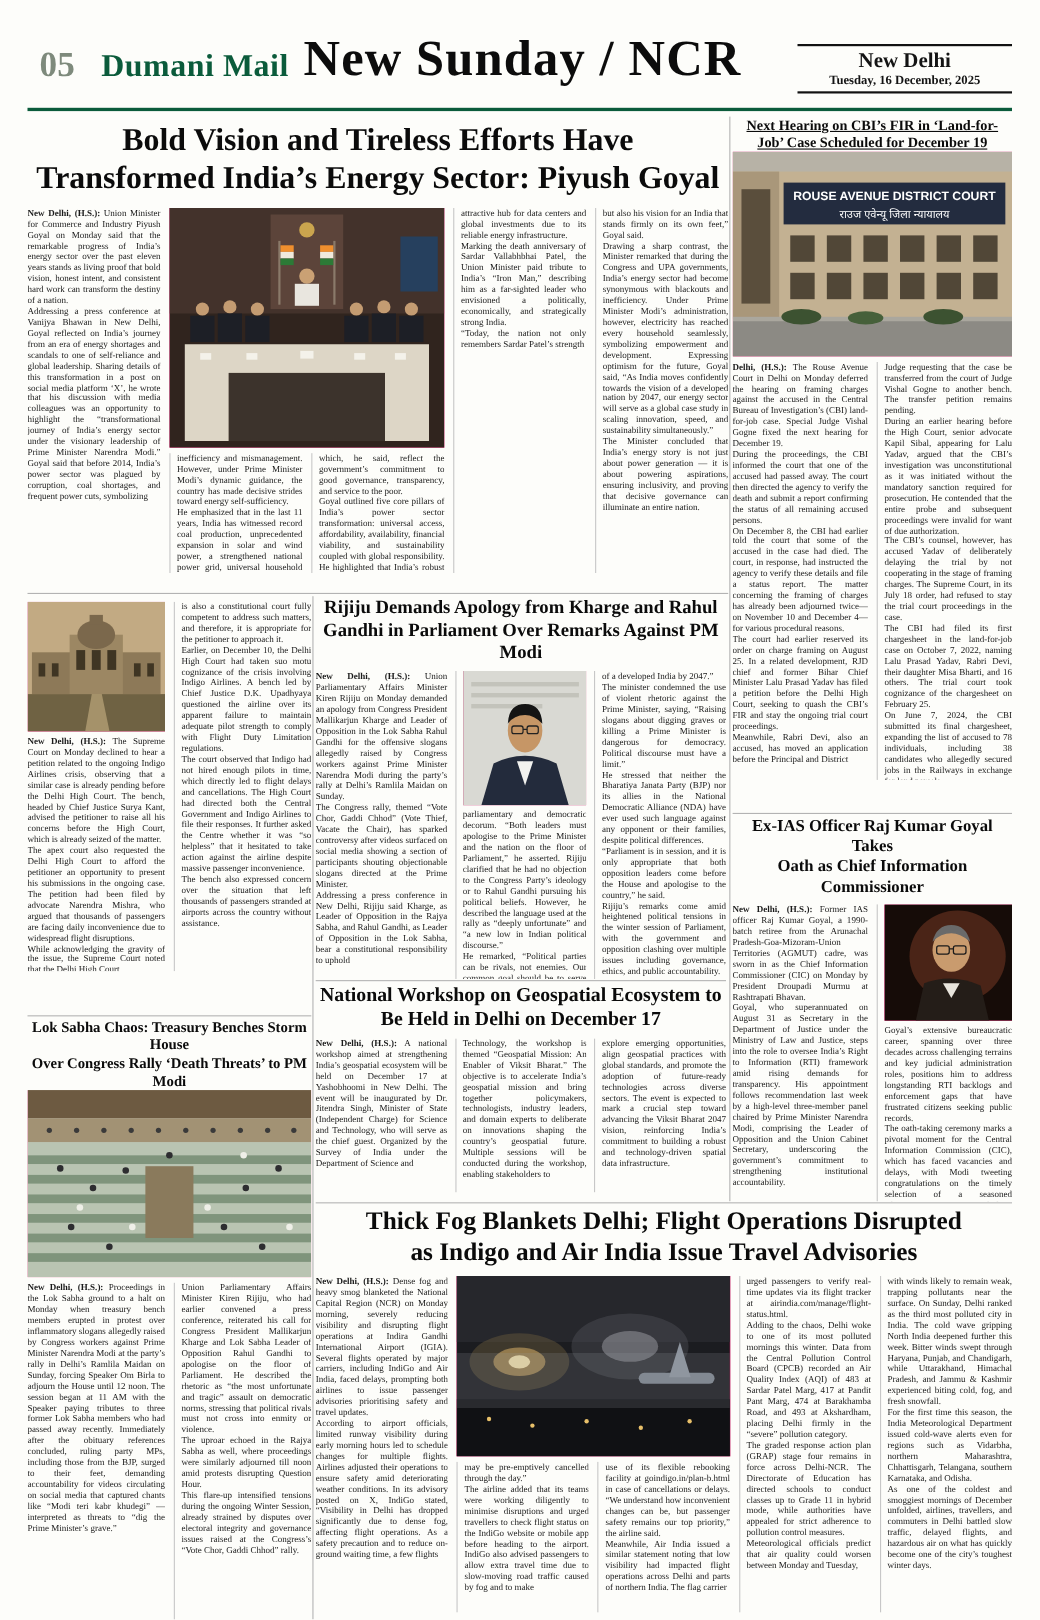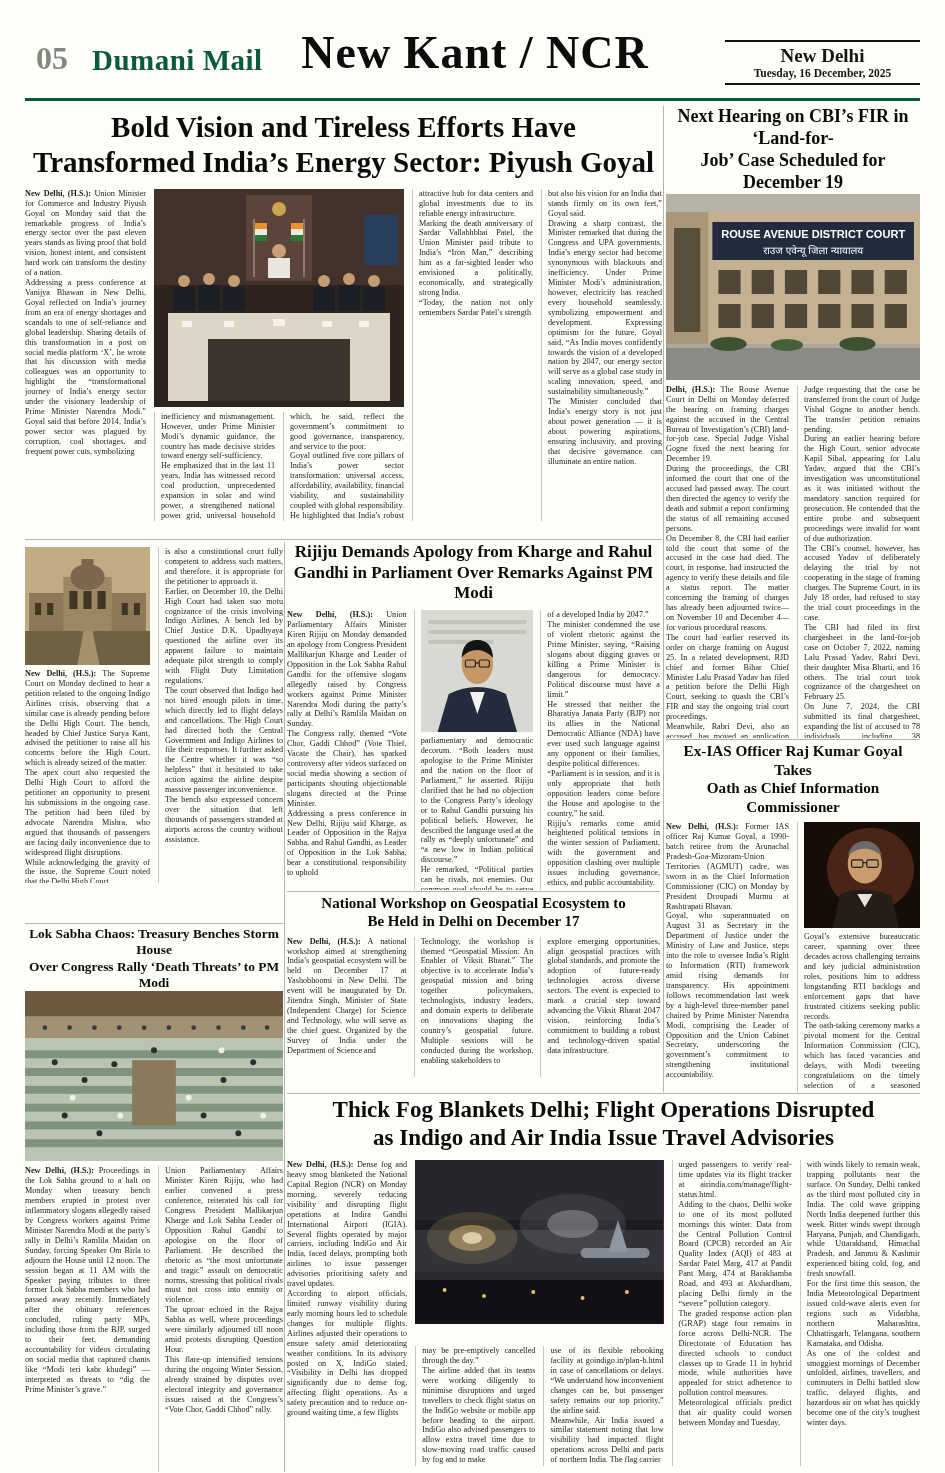--- a/index.html
+++ b/index.html
@@ -24,21 +24,21 @@
   .rule-h{position:absolute;height:1px;background:#b3b3b3;}
   .rule-v{position:absolute;width:1px;background:#b3b3b3;}
   
   .art-energy{left:25px;top:106px;width:637px;height:432px;}
   .h-main{font-size:29px;margin-top:4px;}
   .en-body{margin-top:8px;display:grid;grid-template-columns:repeat(5,1fr);grid-template-rows:218px 1fr;gap:5px 8px;height:332px;overflow:hidden;}
   .en-c1{grid-area:1/1/3/2;}.en-photo{grid-area:1/2/2/4;height:100%;}
   .en-c2{grid-area:2/2/3/3;}.en-c3{grid-area:2/3/3/4;}.en-c4{grid-area:1/4/3/5;}.en-c5{grid-area:1/5/3/6;}
   
   .art-cbi{left:666px;top:106px;width:254px;height:632px;}
-  .h-cbi{font-size:18px;}
+  .h-cbi{font-size:13px;text-decoration:underline;}
   .cbi-photo{margin-top:5px;height:186px;}
   .cbi-cols{margin-top:5px;display:grid;grid-template-columns:1fr 1fr;gap:8px;height:380px;overflow:hidden;}
   
   .art-supreme{left:25px;top:542px;width:258px;height:380px;}
   .h-sup{font-size:13.6px;}
   .sup-body{margin-top:5px;display:grid;grid-template-columns:1fr 1fr;gap:8px;height:336px;overflow:hidden;}
   .sup-left{display:flex;flex-direction:column;gap:4px;overflow:hidden;}
   .sup-photo{height:118px;flex:none;}
   .sup-left .body-text{flex:1;}
   
@@ -50,43 +50,43 @@
   .rij-mid .body-text{flex:1;}
   
   .art-cic{left:666px;top:742px;width:254px;height:350px;}
   .h-cic{font-size:15.2px;}
   .cic-body{margin-top:6px;display:grid;grid-template-columns:1fr 1fr;gap:8px;height:294px;overflow:hidden;}
   .cic-right{display:flex;flex-direction:column;gap:4px;overflow:hidden;}
   .cic-photo{height:106px;flex:none;}
   .cic-right .body-text{flex:1;}
   
   .art-geo{left:287px;top:894px;width:373px;height:198px;}
-  .h-geo{font-size:15px;}
+  .h-geo{font-size:18px;}
   .geo-body{margin-top:6px;display:grid;grid-template-columns:repeat(3,1fr);gap:7px;height:140px;overflow:hidden;}
   
   .art-lok{left:25px;top:926px;width:258px;height:546px;}
   .h-lok{font-size:13.4px;}
   .lok-photo{margin-top:5px;height:170px;}
   .lok-cols{margin-top:5px;display:grid;grid-template-columns:1fr 1fr;gap:8px;height:322px;overflow:hidden;}
   
   .art-fog{left:287px;top:1096px;width:633px;height:376px;}
   .h-fog{font-size:23px;}
-  .fog-body{margin-top:8px;display:grid;grid-template-columns:repeat(5,1fr);grid-template-rows:164px 1fr;gap:22px 8px;height:306px;overflow:hidden;}
+  .fog-body{margin-top:8px;display:grid;grid-template-columns:repeat(5,1fr);grid-template-rows:164px 1fr;gap:5px 8px;height:306px;overflow:hidden;}
   .fg-c1{grid-area:1/1/3/2;}.fog-photo{grid-area:1/2/2/4;height:100%;}
   .fg-c2{grid-area:2/2/3/3;}.fg-c3{grid-area:2/3/3/4;}.fg-c4{grid-area:1/4/3/5;}.fg-c5{grid-area:1/5/3/6;}
   .sign-text{font-family:"Liberation Sans","DejaVu Sans",sans-serif;}
 </style>
 </head>
 <body>
 
 <div class="page">
 
   <div class="pgnum">05</div>
   <div class="masthead">Dumani Mail</div>
-  <div class="section-title">New Kant / NCR</div>
+  <div class="section-title">New Sunday / NCR</div>
   <div class="datebox">
     <div class="city">New Delhi</div>
     <div class="date">Tuesday, 16 December, 2025</div>
   </div>
   <div class="hdr-rule"></div>
 
   <section class="art art-energy">
     <h1 class="hl h-main"><span>Bold Vision and Tireless Efforts Have</span><br><span>Transformed India’s Energy Sector: Piyush Goyal</span></h1>
     <div class="en-body">
       <div class="body-text en-c1"><b class="dl">New Delhi, (H.S.):</b> <span>Union Minister for Commerce and Industry Piyush Goyal on Monday said that the remarkable progress of India’s energy sector over the past eleven years stands as living proof that bold vision, honest intent, and consistent hard work can transform the destiny of a nation.

